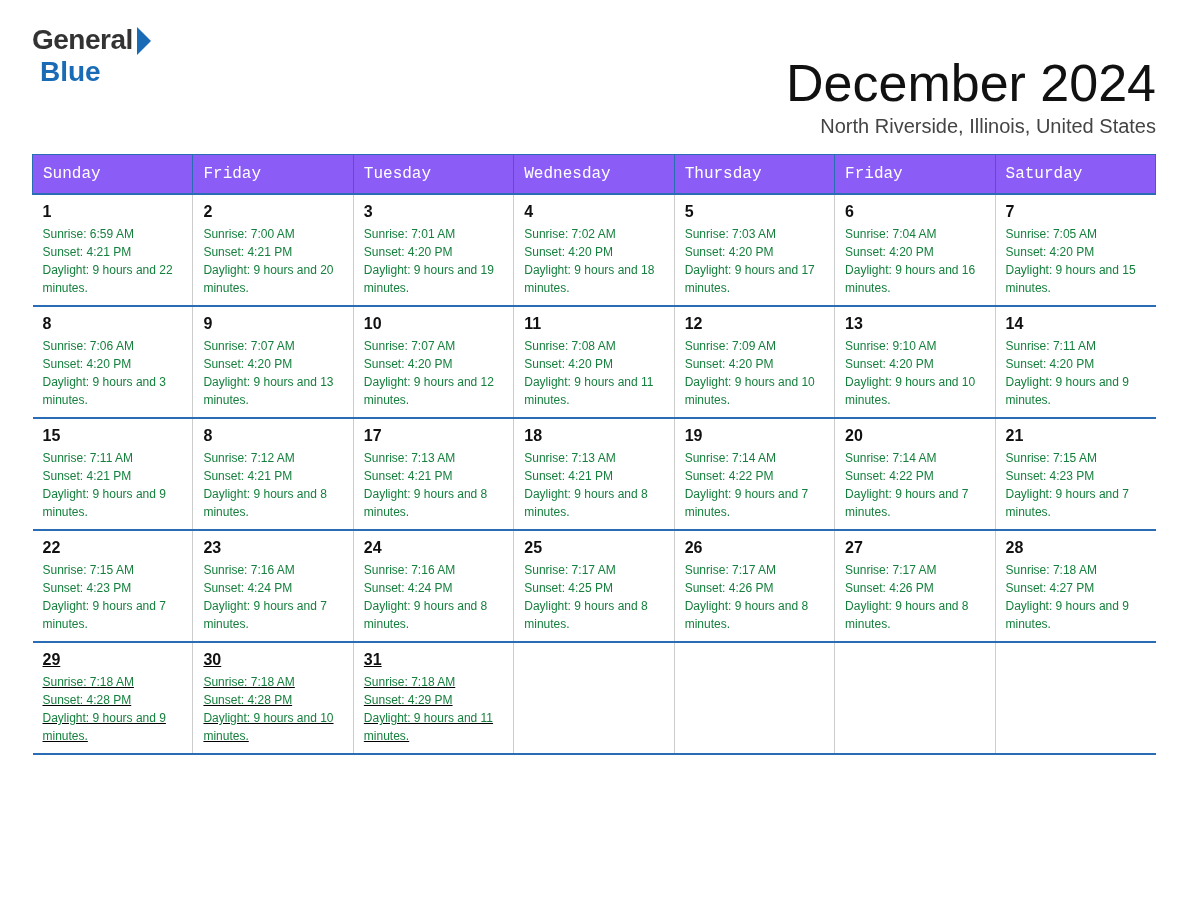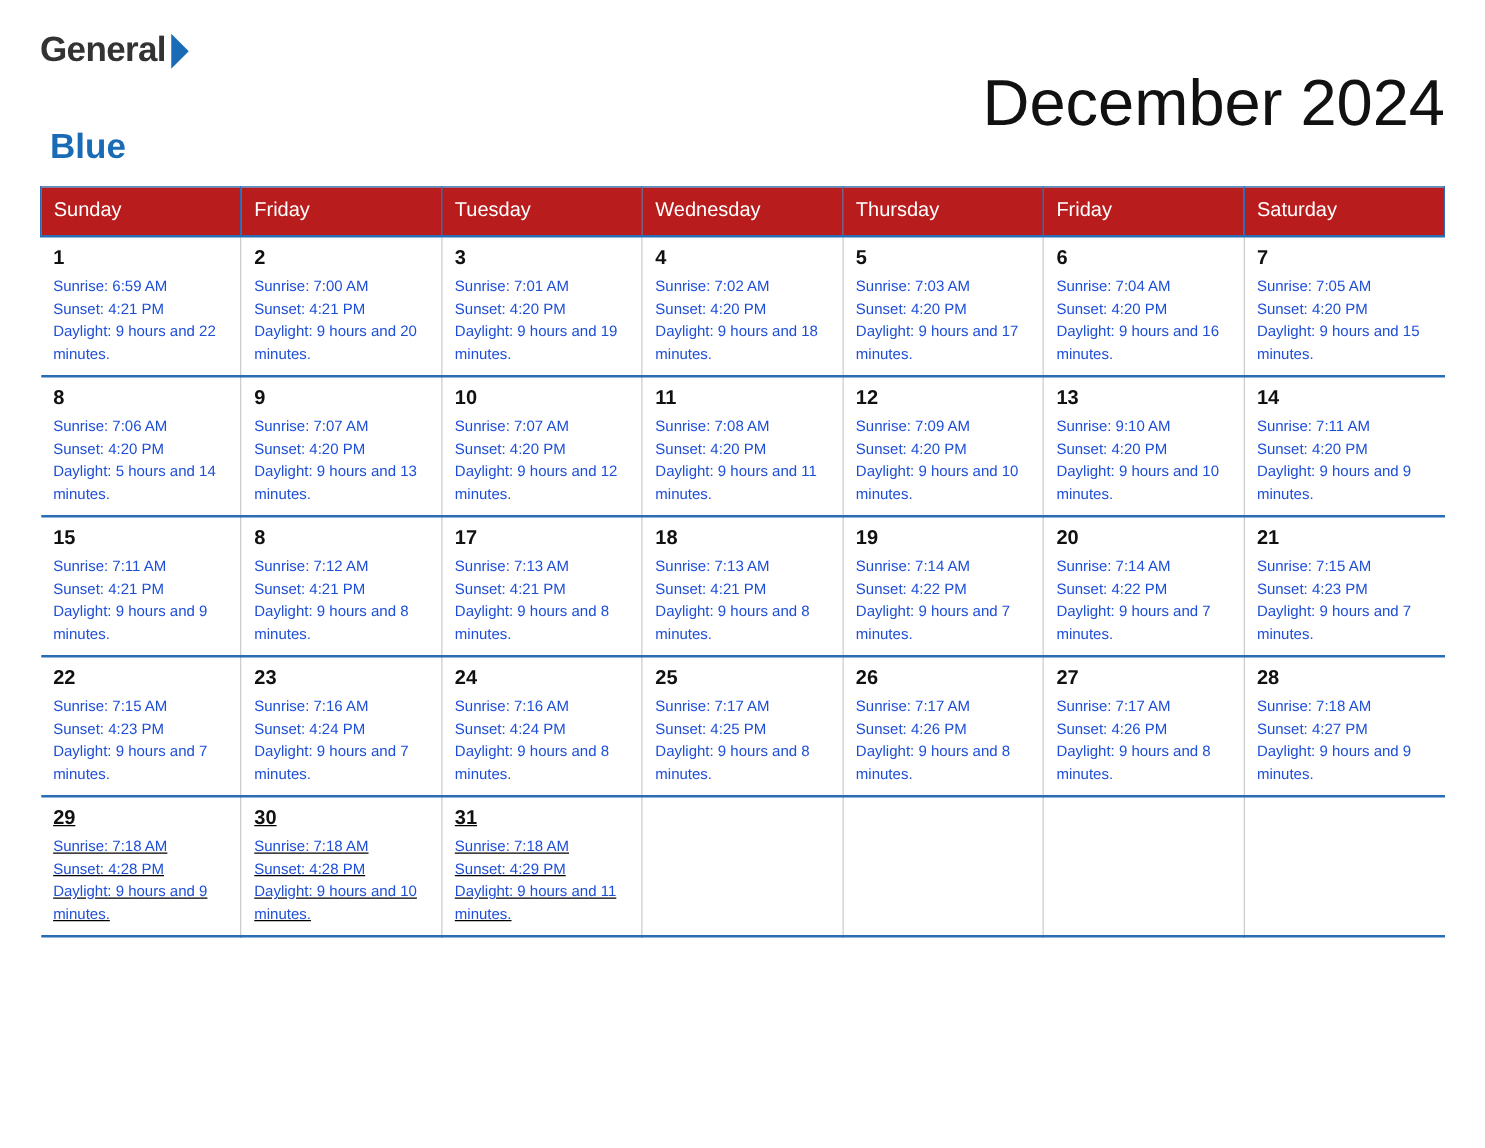--- a/index.html
+++ b/index.html
@@ -13,21 +13,20 @@
     .header-area {
       display: flex;
       justify-content: space-between;
       align-items: flex-start;
       margin-bottom: 16px;
     }
     .logo {
       display: flex;
       flex-direction: column;
       align-items: flex-start;
-      gap: 45px;
     }
     .logo-top {
       display: flex;
       align-items: center;
     }
     .logo-general {
       font-size: 28px;
       font-weight: bold;
       color: #333;
       letter-spacing: -0.5px;
@@ -60,21 +59,22 @@
       font-size: 20px;
       color: #444;
       margin-top: 2px;
     }
     table {
       width: 100%;
       border-collapse: collapse;
       font-size: 13px;
     }
     thead tr {
-      background-color: #b91c1c;
+      background-color: #8b5cf6;
+      font-family: Liberation Mono, monospace;
     }
     thead th {
       color: #fff;
       text-align: left;
       padding: 10px 10px;
       font-weight: normal;
       font-size: 16px;
       border: 1px solid #2a6db5;
     }
     tbody tr {
@@ -97,21 +97,21 @@
     }
     .day-number {
       font-size: 16px;
       font-weight: bold;
       color: #111;
       display: block;
       margin-bottom: 4px;
     }
     .day-info {
       font-size: 12px;
-      color: #1d4ed8;
+      color: #15803d;
       line-height: 1.5;
     }
     .empty-cell {
       background: #fff;
     }
     tbody tr:last-child {
       border-bottom: 2px solid #2a6db5;
       text-decoration: underline;
     }
   </style>
@@ -121,20 +121,21 @@
 <div class="header-area">
   <div class="logo">
     <div class="logo-top">
       <span class="logo-general">General</span>
       <div class="logo-arrow"></div>
     </div>
     <span class="logo-blue">Blue</span>
   </div>
   <div class="title-area">
     <div class="calendar-title">December 2024</div>
+    <div class="calendar-subtitle">North Riverside, Illinois, United States</div>
   </div>
 </div>
 
 <table>
   <thead>
     <tr>
     <th>Sunday</th>
         <th>Friday</th>
         <th>Tuesday</th>
         <th>Wednesday</th>
@@ -201,21 +202,21 @@
           <span>Daylight: 9 hours and 15 minutes.</span>
         </div>
       </td>
       </tr>
       <tr>
         <td>
         <span class="day-number">8</span>
         <div class="day-info">
           <span>Sunrise: 7:06 AM</span><br>
           <span>Sunset: 4:20 PM</span><br>
-          <span>Daylight: 5 hours and 14 minutes.</span>
+          <span>Daylight: 9 hours and 3 minutes.</span>
         </div>
       </td>
         <td>
         <span class="day-number">9</span>
         <div class="day-info">
           <span>Sunrise: 7:07 AM</span><br>
           <span>Sunset: 4:20 PM</span><br>
           <span>Daylight: 9 hours and 13 minutes.</span>
         </div>
       </td>

